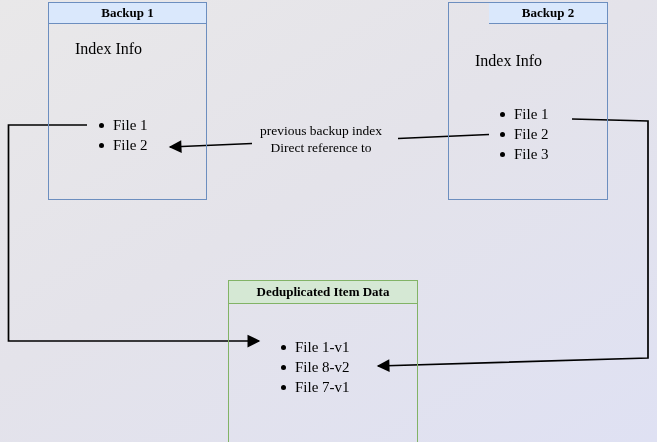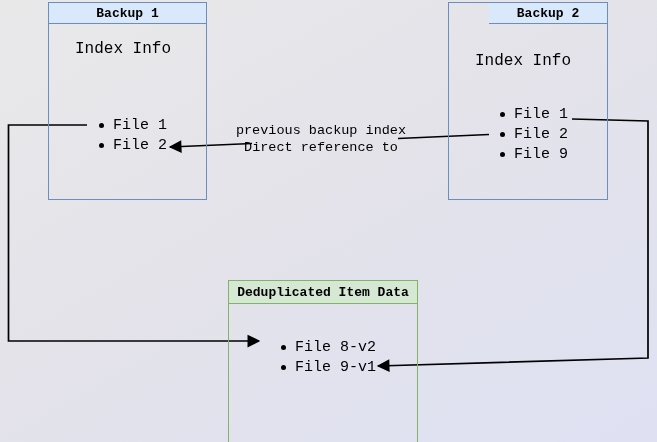--- a/index.html
+++ b/index.html
@@ -2,21 +2,21 @@
 <html><head>
 <meta charset="utf-8">
 <style>
   html, body { margin: 0; padding: 0; }
   #canvas {
     position: relative;
     width: 657px;
     height: 442px;
     overflow: hidden;
     background: linear-gradient(150deg, #e9e8e9 0%, #e4e3ea 45%, #dfe1f3 100%);
-    font-family: Liberation Mono, monospace;
+    font-family: Liberation Serif, serif;
     color: #000;
   }
   .box {
     position: absolute;
     border: 1px solid #6c8ebf;
     background: transparent;
     box-sizing: border-box;
   }
   .box.green { border-color: #82b366; }
   .box-header {
@@ -115,35 +115,39 @@
       <div class="row">
         <span class="dot"></span>
         <span>File 1</span>
       </div>
       <div class="row">
         <span class="dot"></span>
         <span>File 2</span>
       </div>
       <div class="row">
         <span class="dot"></span>
-        <span>File 9</span>
+        <span>File 3</span>
       </div>
     </div>
   </div>
 
   <div class="box green" style="left:228px; top:280px; width:190px; height:166px;">
     <div class="box-header" style="height:23px;">Deduplicated Item Data</div>
     <div class="file-list" style="left:52px; top:56px;">
       <div class="row">
         <span class="dot"></span>
+        <span>File 1-v1</span>
+      </div>
+      <div class="row">
+        <span class="dot"></span>
         <span>File 8-v2</span>
       </div>
       <div class="row">
         <span class="dot"></span>
-        <span>File 9-v1</span>
+        <span>File 7-v1</span>
       </div>
     </div>
   </div>
 
   <div id="annotation">
     <div>previous backup index</div>
     <div>Direct reference to</div>
   </div>
 
 </div>

